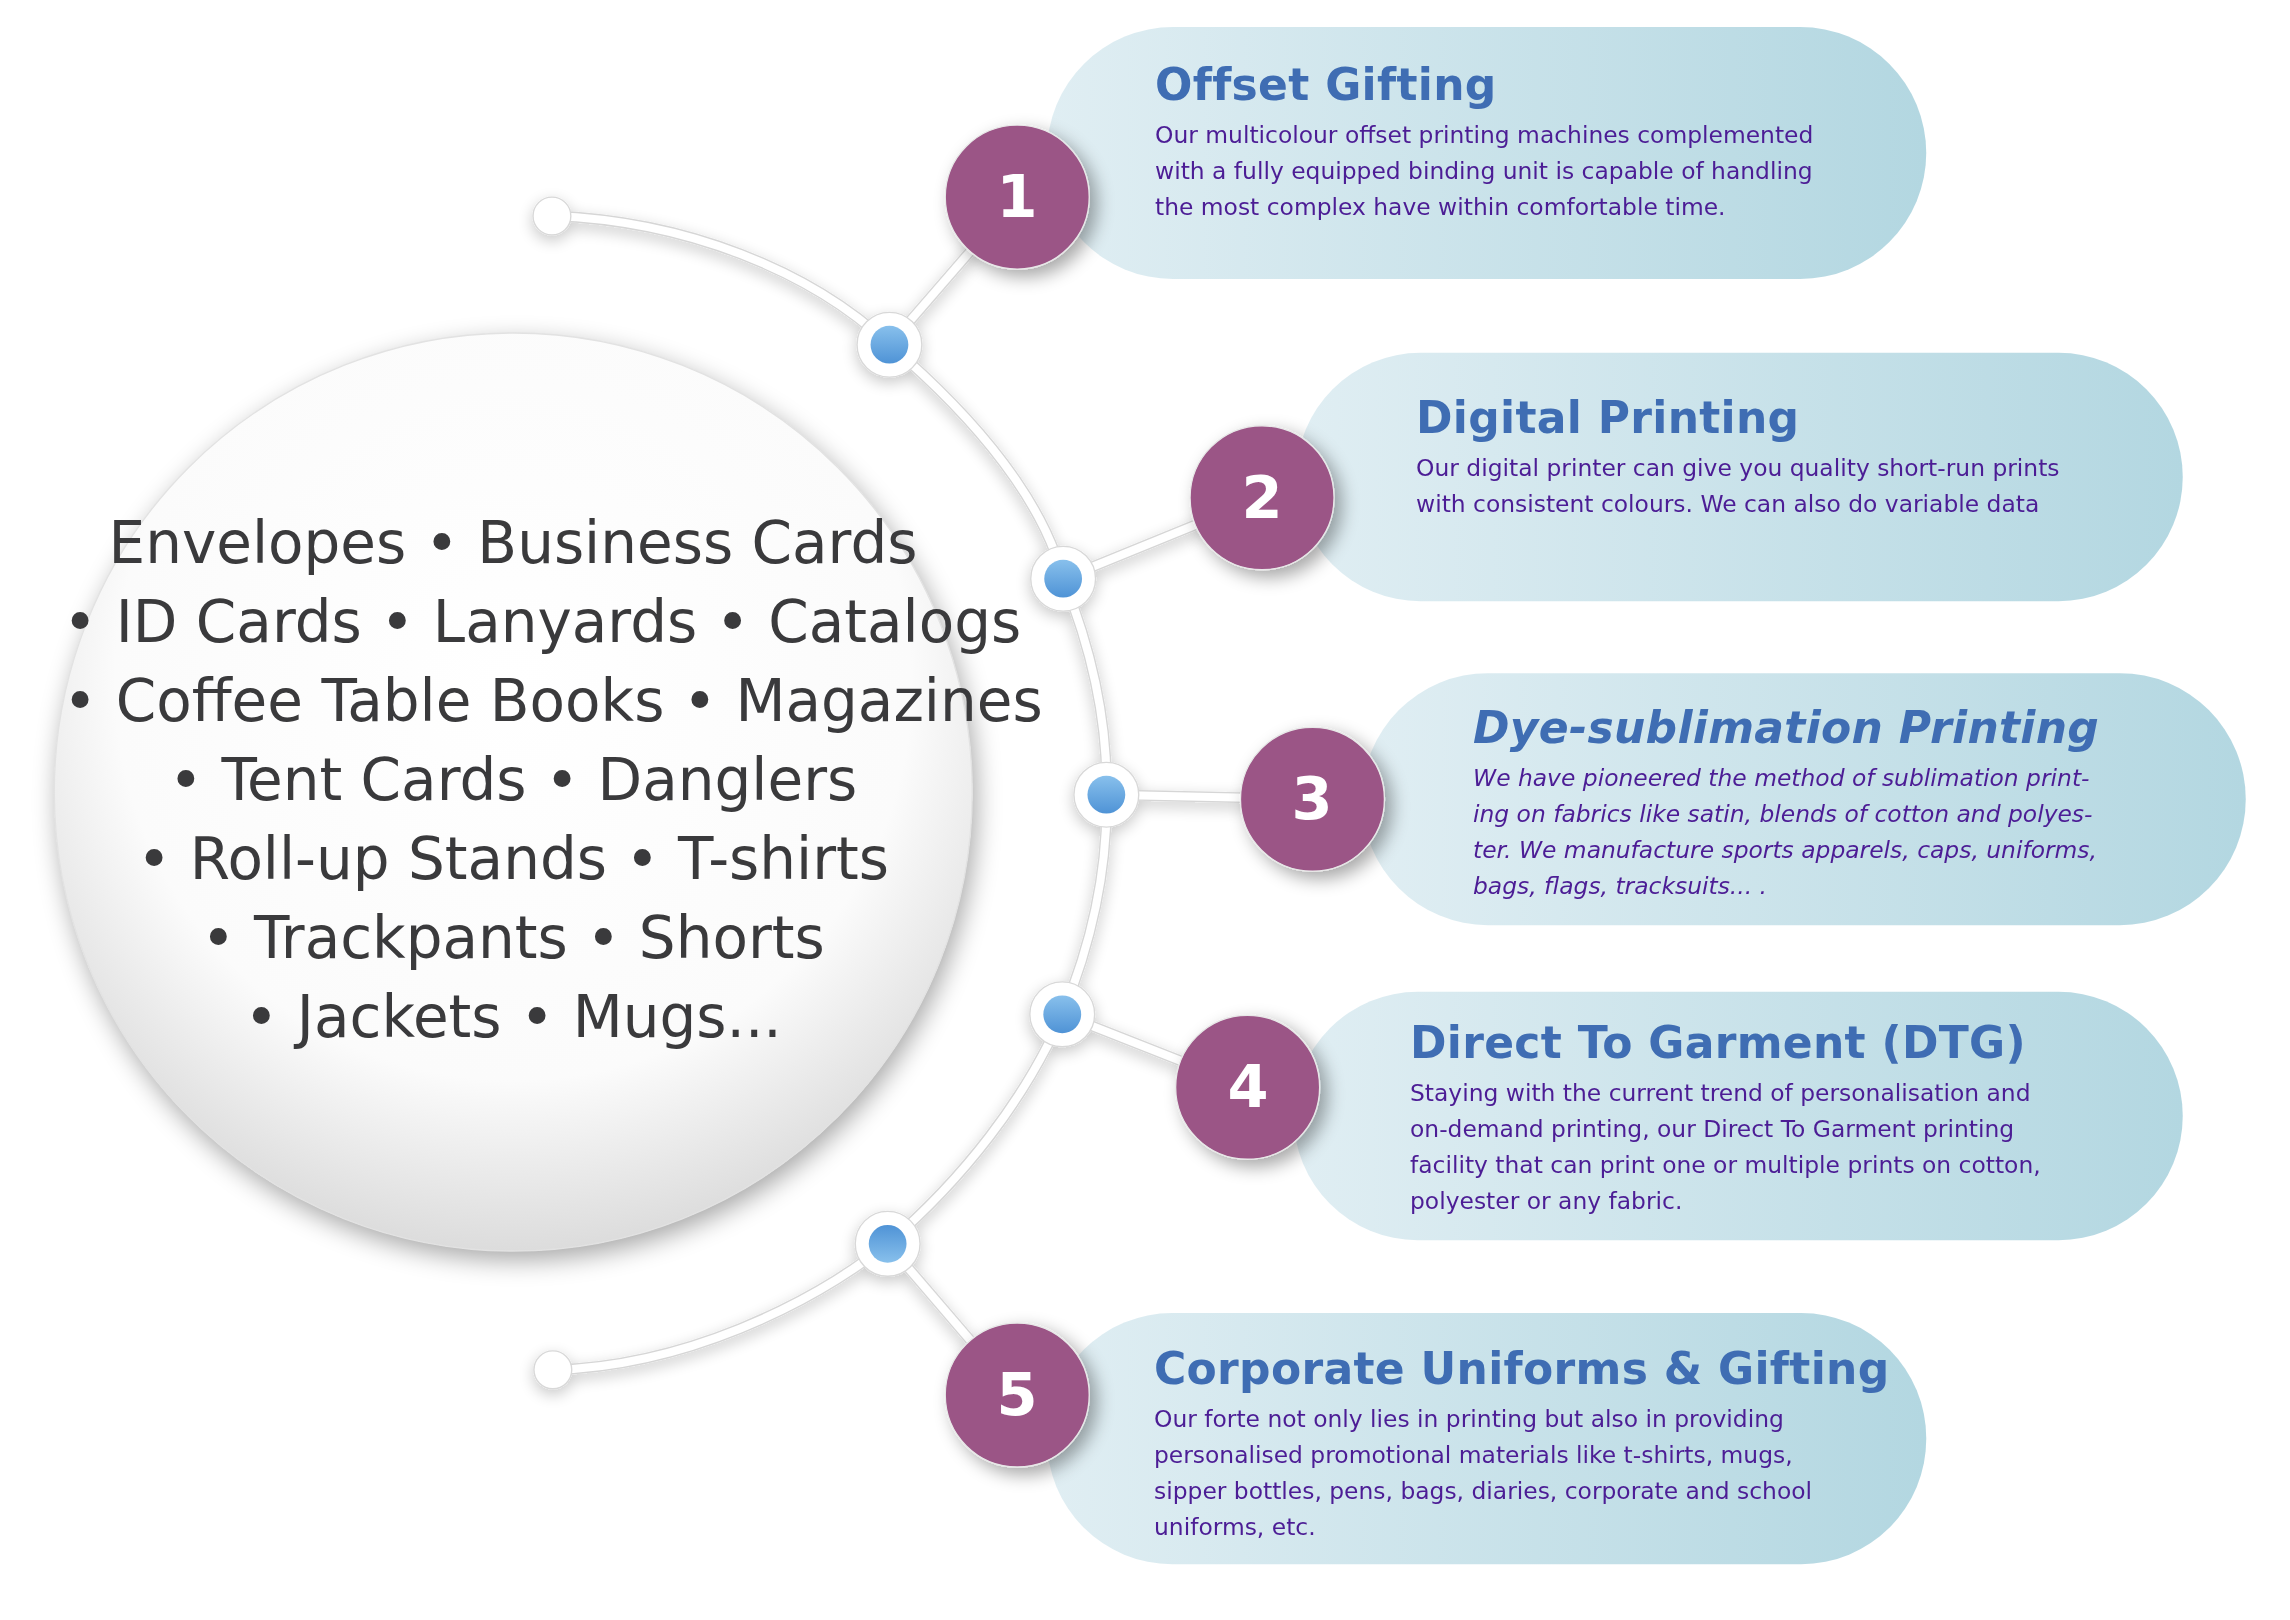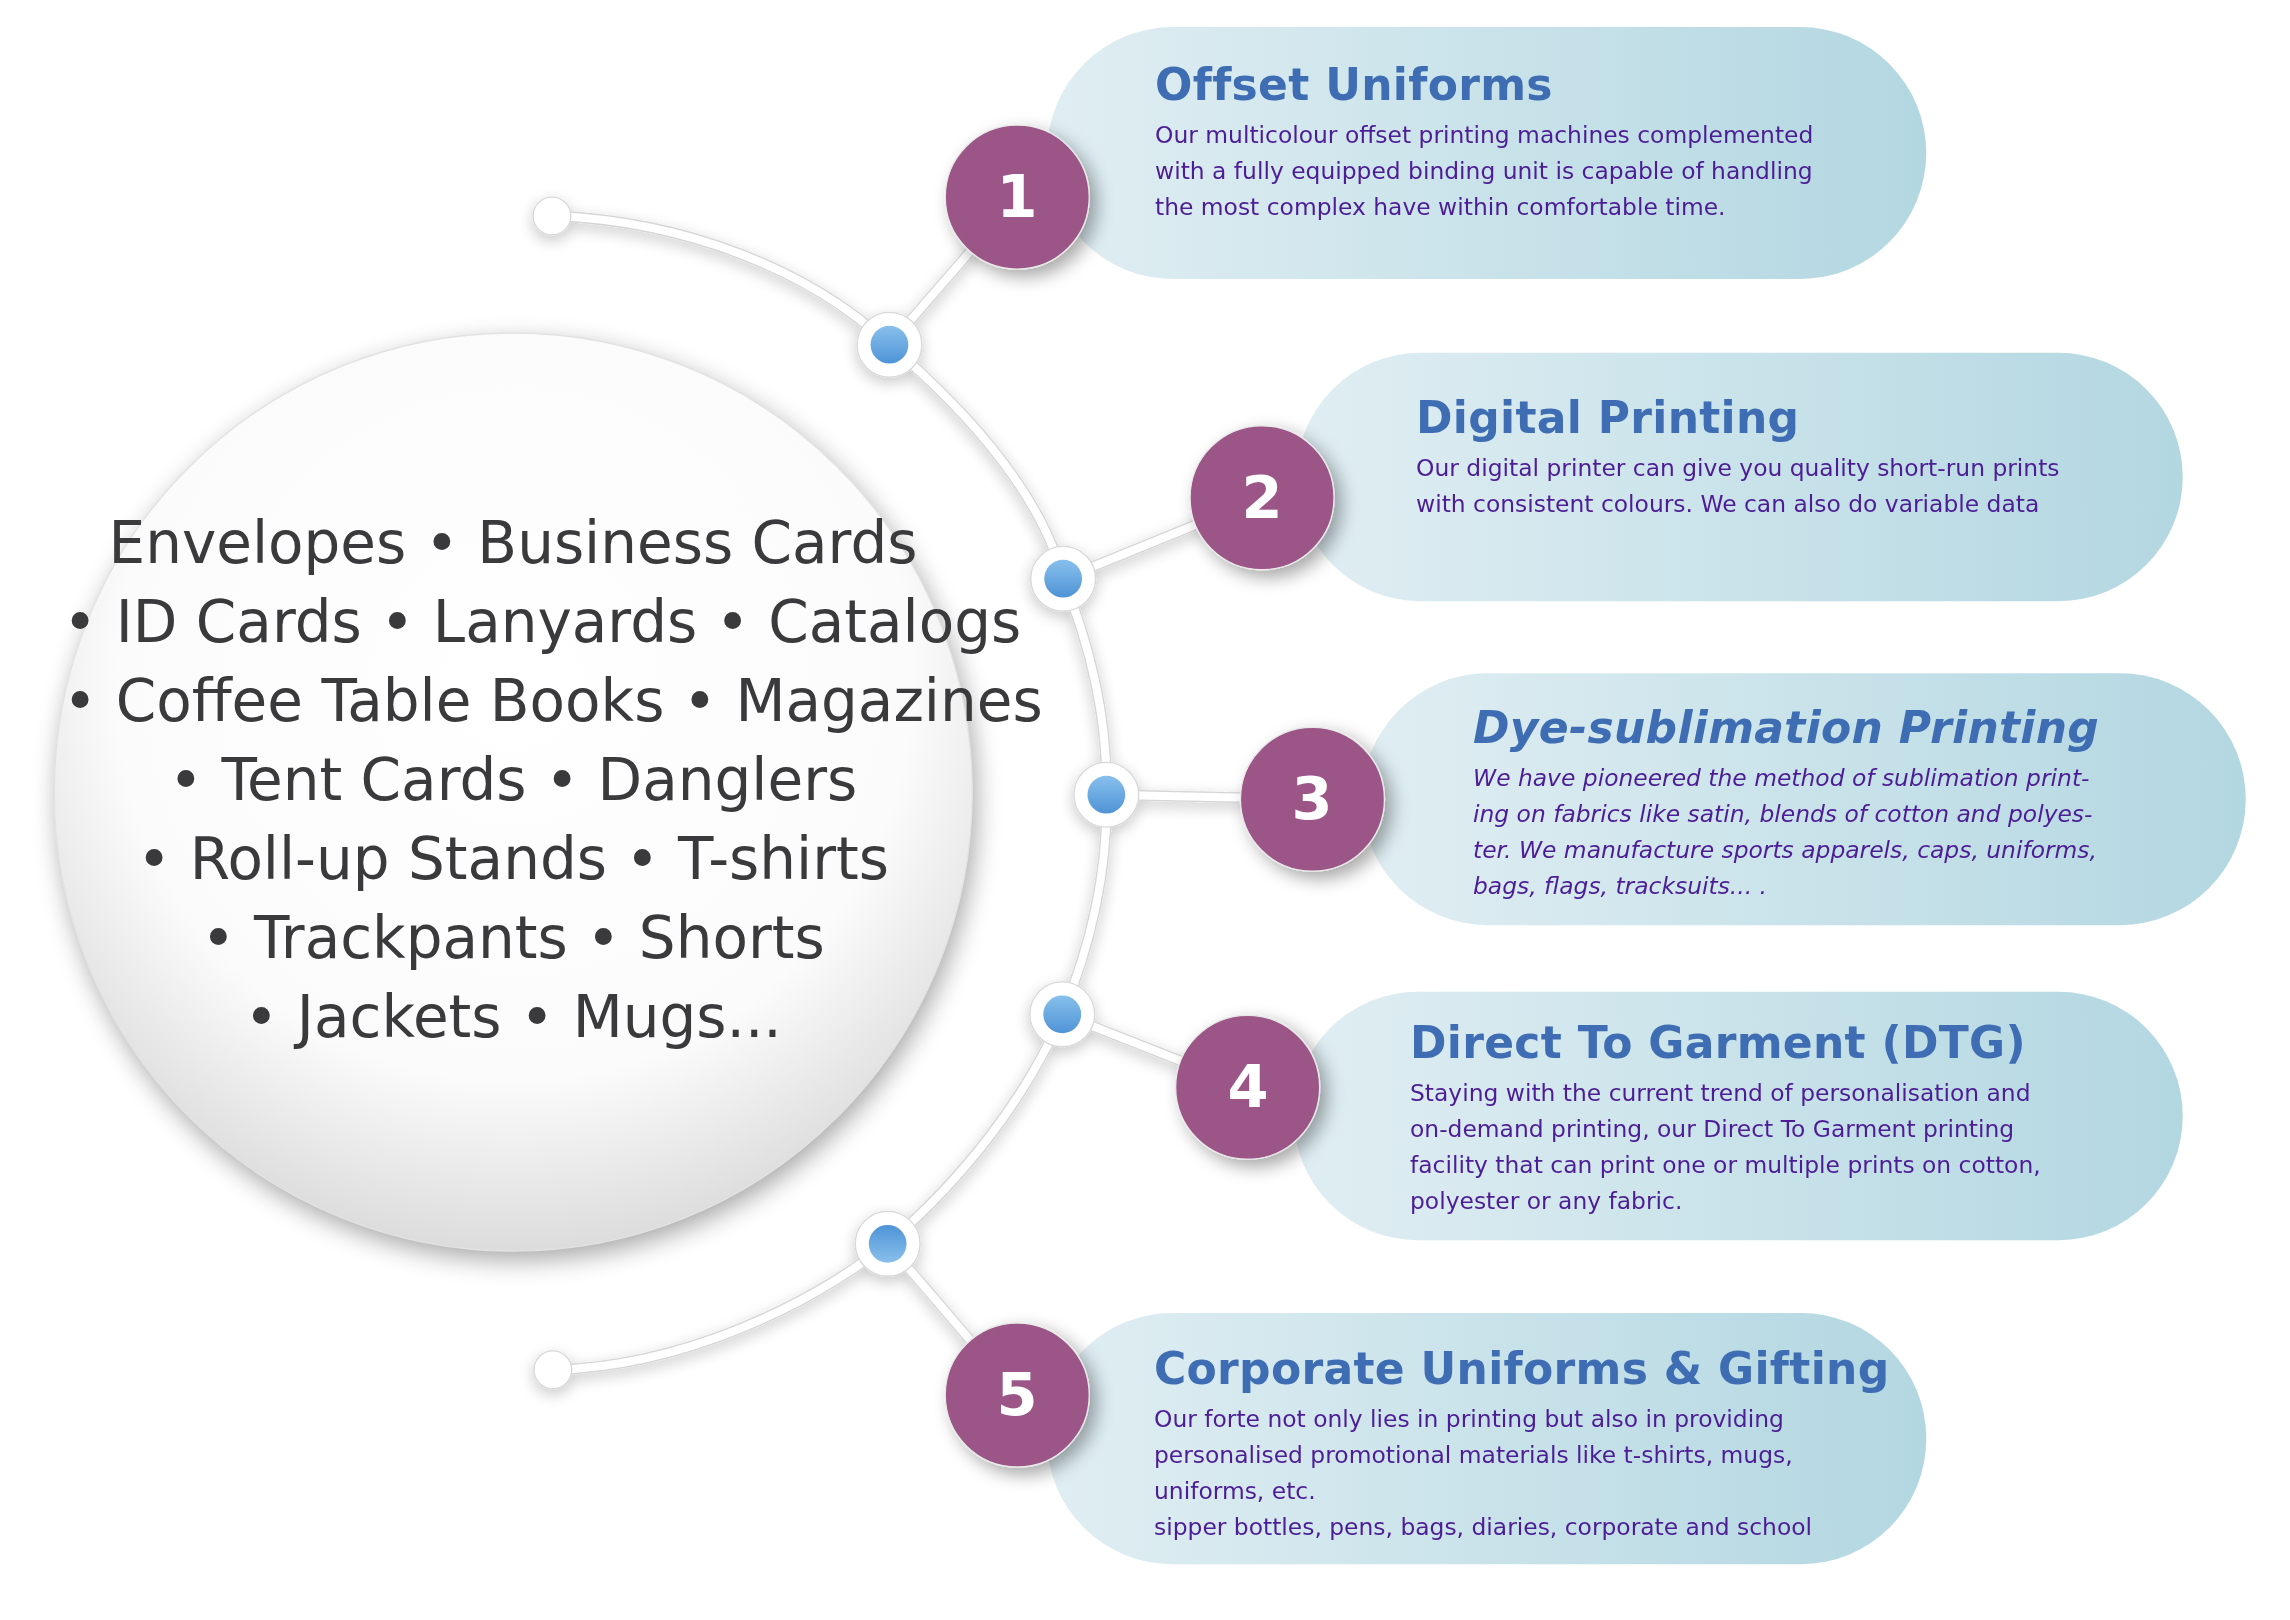--- a/index.html
+++ b/index.html
@@ -134,21 +134,21 @@
     <span>Envelopes • Business Cards</span>
     <span>• ID Cards • Lanyards • Catalogs</span>
     <span>• Coffee Table Books • Magazines</span>
     <span>• Tent Cards • Danglers</span>
     <span>• Roll-up Stands • T-shirts</span>
     <span>• Trackpants • Shorts</span>
     <span>• Jackets • Mugs...</span>
   </div>
 
   <div class="pill-text" style="left:1155px; top:61px;">
-    <div class="pill-heading">Offset Uniforms</div>
+    <div class="pill-heading">Offset Gifting</div>
     <div class="pill-body">
       <span>Our multicolour offset printing machines complemented</span>
       <span>with a fully equipped binding unit is capable of handling</span>
       <span>the most complex have within comfortable time.</span>
     </div>
   </div>
 
   <div class="pill-text" style="left:1416px; top:394px;">
     <div class="pill-heading">Digital Printing</div>
     <div class="pill-body">
@@ -175,19 +175,19 @@
       <span>facility that can print one or multiple prints on cotton,</span>
       <span>polyester or any fabric.</span>
     </div>
   </div>
 
   <div class="pill-text" style="left:1154px; top:1345px;">
     <div class="pill-heading">Corporate Uniforms &amp; Gifting</div>
     <div class="pill-body">
       <span>Our forte not only lies in printing but also in providing</span>
       <span>personalised promotional materials like t-shirts, mugs,</span>
+      <span>sipper bottles, pens, bags, diaries, corporate and school</span>
       <span>uniforms, etc.</span>
-      <span>sipper bottles, pens, bags, diaries, corporate and school</span>
     </div>
   </div>
 
 </div>
 
 
 </body></html>

